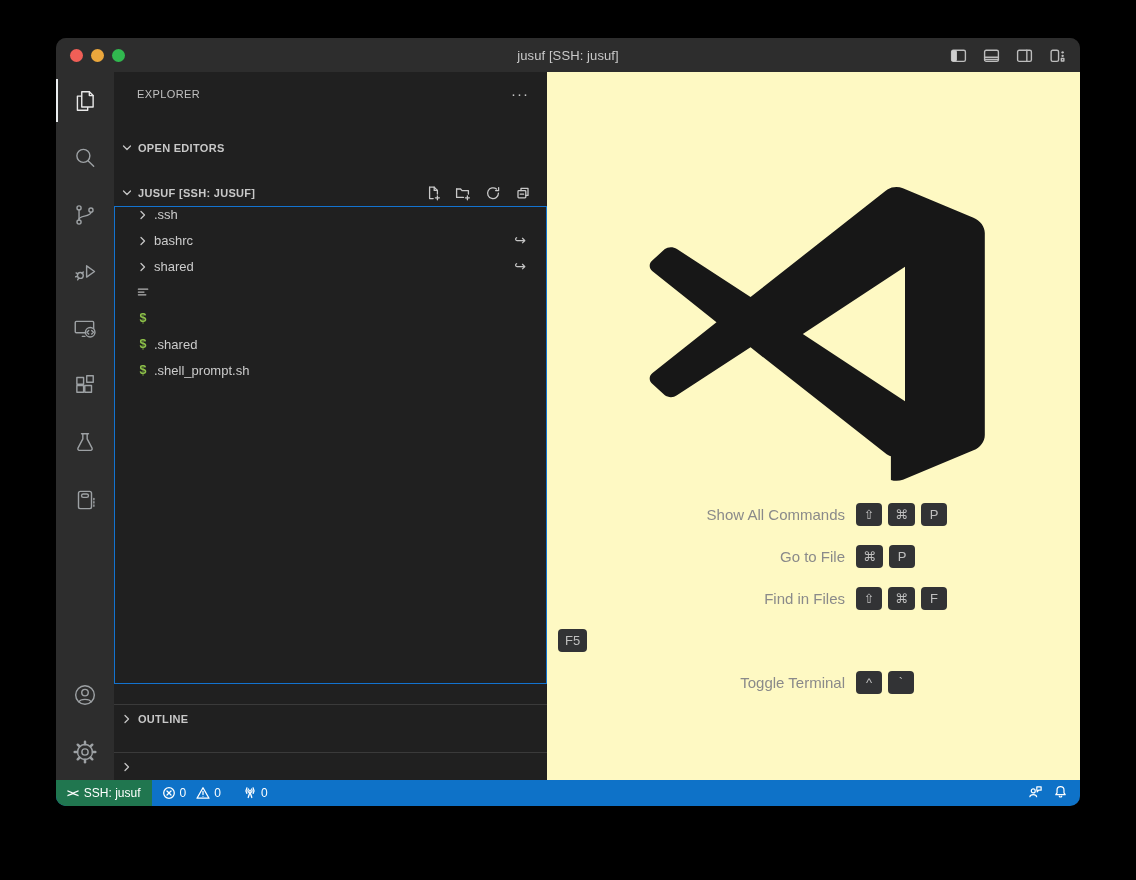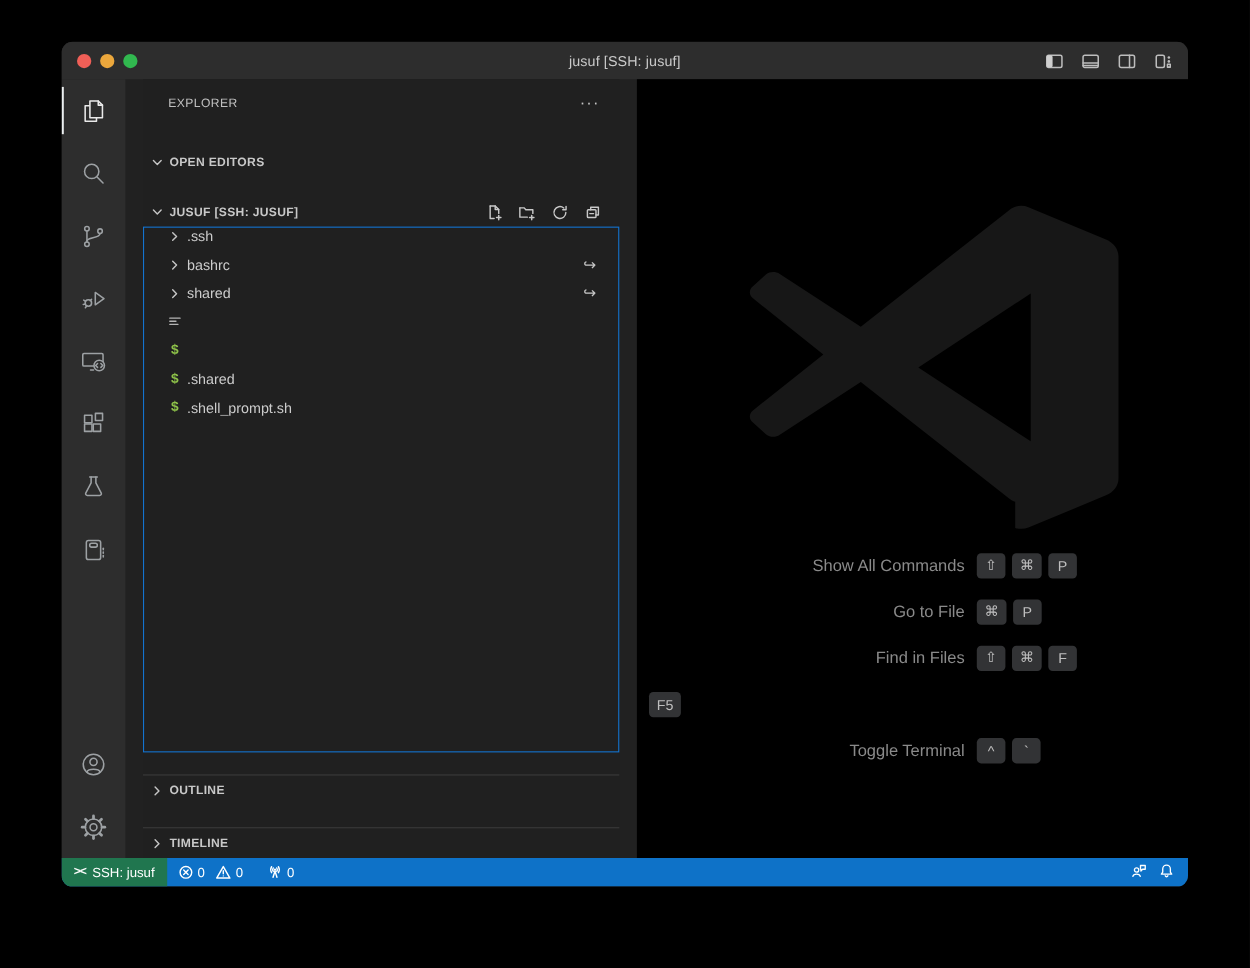--- a/index.html
+++ b/index.html
@@ -16,21 +16,21 @@
   .tl { width:13px; height:13px; border-radius:50%; }
   .tl.red{ background:#f05f57; } .tl.yellow{ background:#eba73c; } .tl.green{ background:#31b84f; }
   .win-title { flex:1; text-align:center; font-size:13px; color:#c9c9c9; letter-spacing:.1px; }
   .layout-controls { position:absolute; right:12px; top:0; height:100%;
                      display:flex; align-items:center; gap:11px; }
   .lc-btn { width:22px; height:22px; display:flex; align-items:center; justify-content:center;
             color:#bdbdbd; border-radius:4px; }
   .lc-btn svg { width:17px; height:17px; }
 
   
-  .main { flex:1; display:flex; min-height:0;gap:16px; }
+  .main { flex:1; display:flex; min-height:0; }
 
   
   .activitybar { width:58px; background:#2d2d2d; display:flex; flex-direction:column; }
   .ab-item { height:57px; display:flex; align-items:center; justify-content:center;
              color:#9da1a4; position:relative; }
   .ab-item svg { width:26px; height:26px; }
   .ab-item.active { color:#e9e9e9; }
   .ab-item.active::before { content:''; position:absolute; left:0; top:7px; bottom:7px;
                             width:2px; background:#eceff1; }
   .ab-spacer { flex:1; }
@@ -55,21 +55,21 @@
   .tree { flex:1; border:1px solid #1373cf; overflow:hidden; }
   .tree-row { height:26px; display:flex; align-items:flex-start; padding:0 20px 0 20px; color:#cccccc; font-size:13px; }
   .tree-row .twisty { width:16px; height:16px; color:#c5c5c5; flex:0 0 16px; margin-right:3px; }
   .tree-row .ficon { width:16px; flex:0 0 16px; margin-right:3px; display:flex; align-items:center; justify-content:center; }
   .tree-row .ficon svg { width:15px; height:15px; color:#b4b4b4; }
   .shell-badge { color:#8dc149; font-weight:700; font-size:12.5px; }
   .tree-row .fname { flex:1; white-space:nowrap; overflow:hidden; }
   .symlink { color:#c5c5c5; font-size:14px; line-height:14px; }
 
   
-  .editor { flex:1; background:#000000; position:relative; overflow:hidden; }
+  .editor { flex:1; background:#fef9c3; position:relative; overflow:hidden; }
   .wm-logo { position:absolute; left:100px; top:114px; width:344px; height:296px; }
   .shortcuts { position:absolute; left:0; right:0; top:430px; }
   .wm-row { display:flex; align-items:center; height:24px; margin-bottom:18px; }
   .wm-label { width:298px; text-align:right; font-size:15px; color:#8a8a8a; }
   .wm-keys { margin-left:11px; display:flex; gap:6px; }
   .key { background:#323335; border-radius:4px; min-width:26px; height:23px; padding:0 7px;
          display:flex; align-items:center; justify-content:center;
          color:#bfbfbf; font-size:13px; }
 
   
@@ -320,21 +320,20 @@
       <div class="sb-section sec-outline">
         <svg class="stk chev" viewBox="0 0 16 16">
             <polyline points="6,4.5 9.5,8 6,11.5"></polyline>
           </svg>
         <span class="sec-label">OUTLINE</span>
       </div>
       <div class="sb-section sec-timeline">
         <svg class="stk chev" viewBox="0 0 16 16">
             <polyline points="6,4.5 9.5,8 6,11.5"></polyline>
           </svg>
-        <span class="sec-label">TIMELINE</span>
       </div>
     </aside>
 
     <main class="editor">
       <svg class="wm-logo" viewBox="0 0 100 100" preserveAspectRatio="none">
         <path fill="#171717" fill-rule="evenodd" d="M70.9 99.3c1.1.4 2.4.4 3.5-.1l20.5-9.9c2-1 3.3-3 3.3-5.2V15.9c0-2.2-1.3-4.2-3.3-5.2L74.4.8c-1.5-.7-3.2-.5-4.5.4-.2.1-.4.3-.6.5L30.1 37.5 8.7 21.3c-1.1-.8-2.6-.8-3.6.1L1.6 25.1c-1.1 1-1.1 2.7 0 3.7L20.2 46 1.6 63.2c-1.1 1-1.1 2.7 0 3.7l3.5 3.7c1 .9 2.5 1 3.6.1l21.4-16.2 39.2 35.8c.5.5 1 .8 1.6 1zM75 27.3 45.3 50 75 72.7z"></path>
       </svg>
 
       <div class="shortcuts">
         <div class="wm-row">

